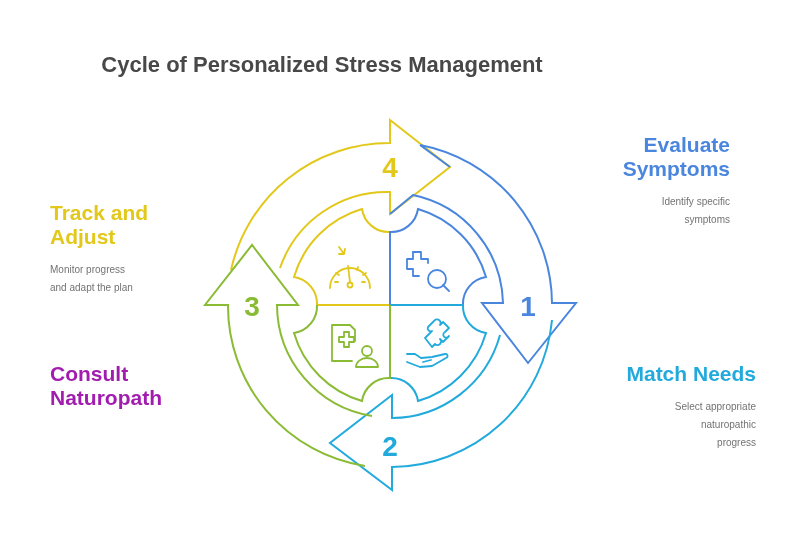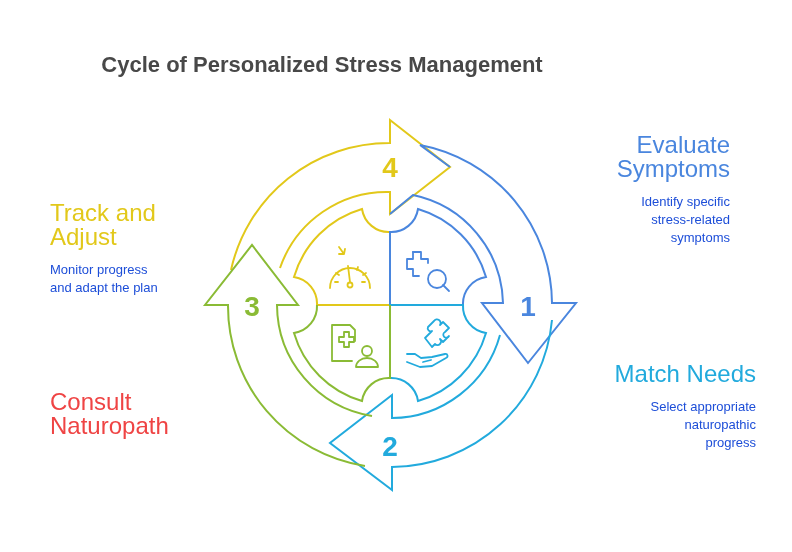--- a/index.html
+++ b/index.html
@@ -1,20 +1,20 @@
 <!DOCTYPE html>
 <html><head>
 <meta charset="utf-8">
 <style>
   html, body { margin: 0; padding: 0; }
   body { width: 792px; height: 552px; background: #ffffff; position: relative; overflow: hidden; font-family: "Liberation Sans", sans-serif; }
   .title { position: absolute; left: 0; width: 644px; top: 52px; text-align: center; font-size: 22px; font-weight: bold; color: #484848; font-family: "Liberation Sans", sans-serif; }
   .block { position: absolute; width: 180px; }
-  .block .head { font-size: 24px; font-weight: normal; line-height: 24px; }
-  .block .desc { font-size: 13px; color: #1d4ed8; line-height: 18px; margin-top: 12px; }
+  .block .head { font-size: 21px; font-weight: bold; line-height: 24px; }
+  .block .desc { font-size: 10px; color: #737373; line-height: 18px; margin-top: 12px; }
   .left { text-align: left; }
   .right { text-align: right; }
   #diagram { position: absolute; left: 0; top: 0; }
   .num { font-family: "Liberation Sans", sans-serif; font-weight: bold; font-size: 28px; }
 </style>
 </head>
 <body>
 
 <div class="title">Cycle of Personalized Stress Management</div>
 
@@ -29,38 +29,37 @@
   </div>
 </div>
 
 <div class="block right" style="left:550px; top:133px;">
   <div class="head" style="color:#4A86DE;">
     <div>Evaluate</div>
     <div>Symptoms</div>
   </div>
   <div class="desc">
     <div>Identify specific</div>
-    <div>stress-related</div>
     <div>symptoms</div>
   </div>
 </div>
 
 <div class="block right" style="left:576px; top:362px;">
   <div class="head" style="color:#22AADD;">
     <div>Match Needs</div>
   </div>
   <div class="desc">
     <div>Select appropriate</div>
     <div>naturopathic</div>
     <div>progress</div>
   </div>
 </div>
 
 <div class="block left" style="left:50px; top:362px;">
-  <div class="head" style="color:#ef4444;margin-top:28px;">
+  <div class="head" style="color:#a21caf;">
     <div>Consult</div>
     <div>Naturopath</div>
   </div>
 </div>
 
 <svg id="diagram" width="792" height="552" viewBox="0 0 792 552">
   <g fill="none" stroke-width="2" stroke-linejoin="miter">
 
     <path stroke="#E2C81A" d="M 231 270 A 162 162 0 0 1 390 143 L 390 120 L 450 167 L 390 214 L 390 192 A 113 113 0 0 0 280 268"></path>
 

